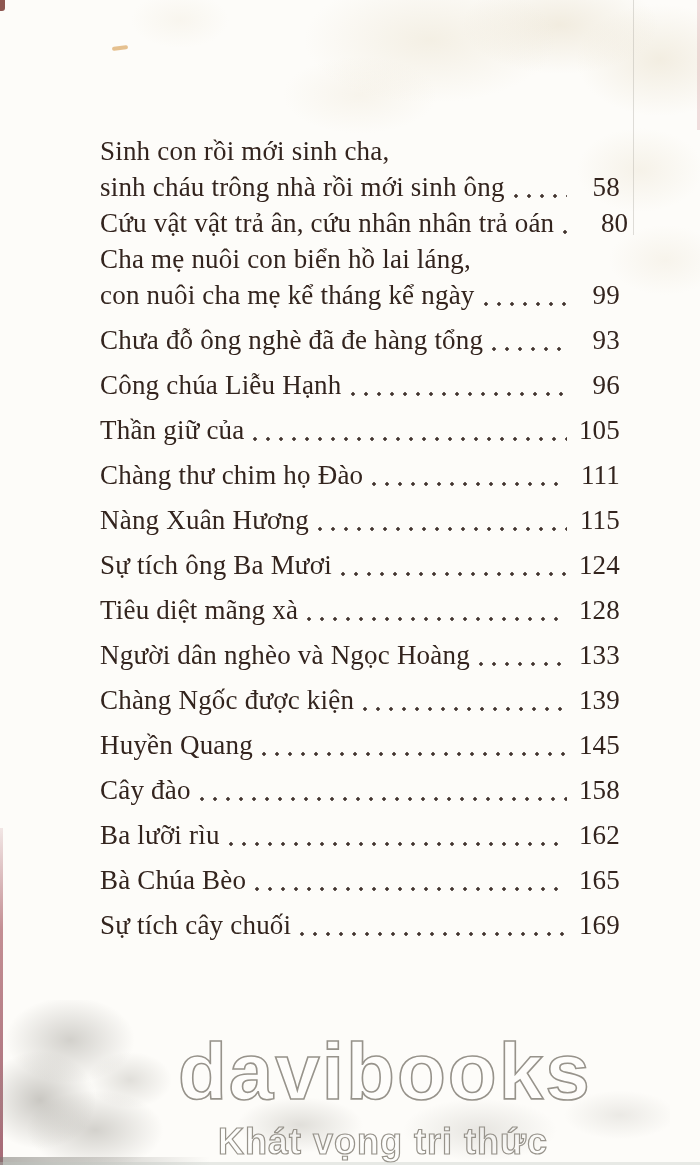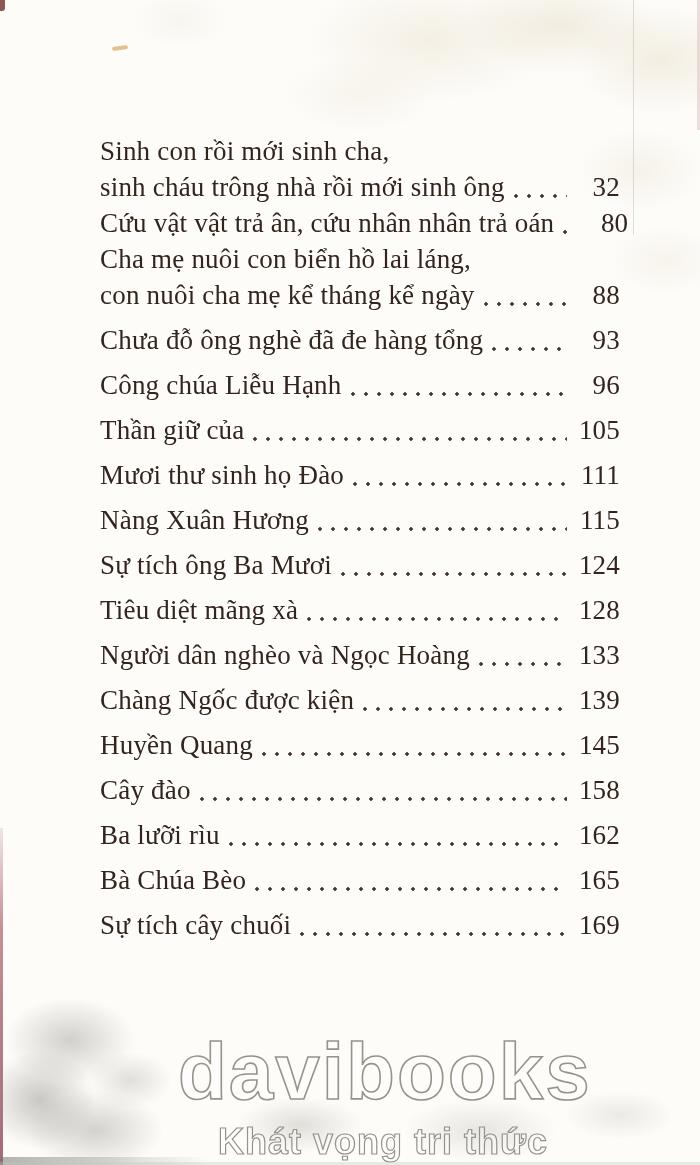--- a/index.html
+++ b/index.html
@@ -89,38 +89,38 @@
   <div class="artifact blotch-bottom-mid"></div>
 
   <main class="toc" id="toc">
       <div class="toc-entry">
         <div class="toc-line">
           <span class="title">Sinh con rồi mới sinh cha,</span>
         </div>
         <div class="toc-line">
           <span class="title">sinh cháu trông nhà rồi mới sinh ông</span>
           <span class="leader"></span>
-          <span class="page-num">32</span>
+          <span class="page-num">58</span>
         </div>
       </div>
       <div class="toc-entry tight">
         <div class="toc-line">
           <span class="title">Cứu vật vật trả ân, cứu nhân nhân trả oán</span>
           <span class="leader"></span>
           <span class="page-num">80</span>
         </div>
       </div>
       <div class="toc-entry tight">
         <div class="toc-line">
           <span class="title">Cha mẹ nuôi con biển hồ lai láng,</span>
         </div>
         <div class="toc-line">
           <span class="title">con nuôi cha mẹ kể tháng kể ngày</span>
           <span class="leader"></span>
-          <span class="page-num">88</span>
+          <span class="page-num">99</span>
         </div>
       </div>
       <div class="toc-entry">
         <div class="toc-line">
           <span class="title">Chưa đỗ ông nghè đã đe hàng tổng</span>
           <span class="leader"></span>
           <span class="page-num">93</span>
         </div>
       </div>
       <div class="toc-entry">
@@ -132,21 +132,21 @@
       </div>
       <div class="toc-entry">
         <div class="toc-line">
           <span class="title">Thần giữ của</span>
           <span class="leader"></span>
           <span class="page-num">105</span>
         </div>
       </div>
       <div class="toc-entry">
         <div class="toc-line">
-          <span class="title">Mươi thư sinh họ Đào</span>
+          <span class="title">Chàng thư chim họ Đào</span>
           <span class="leader"></span>
           <span class="page-num">111</span>
         </div>
       </div>
       <div class="toc-entry">
         <div class="toc-line">
           <span class="title">Nàng Xuân Hương</span>
           <span class="leader"></span>
           <span class="page-num">115</span>
         </div>

